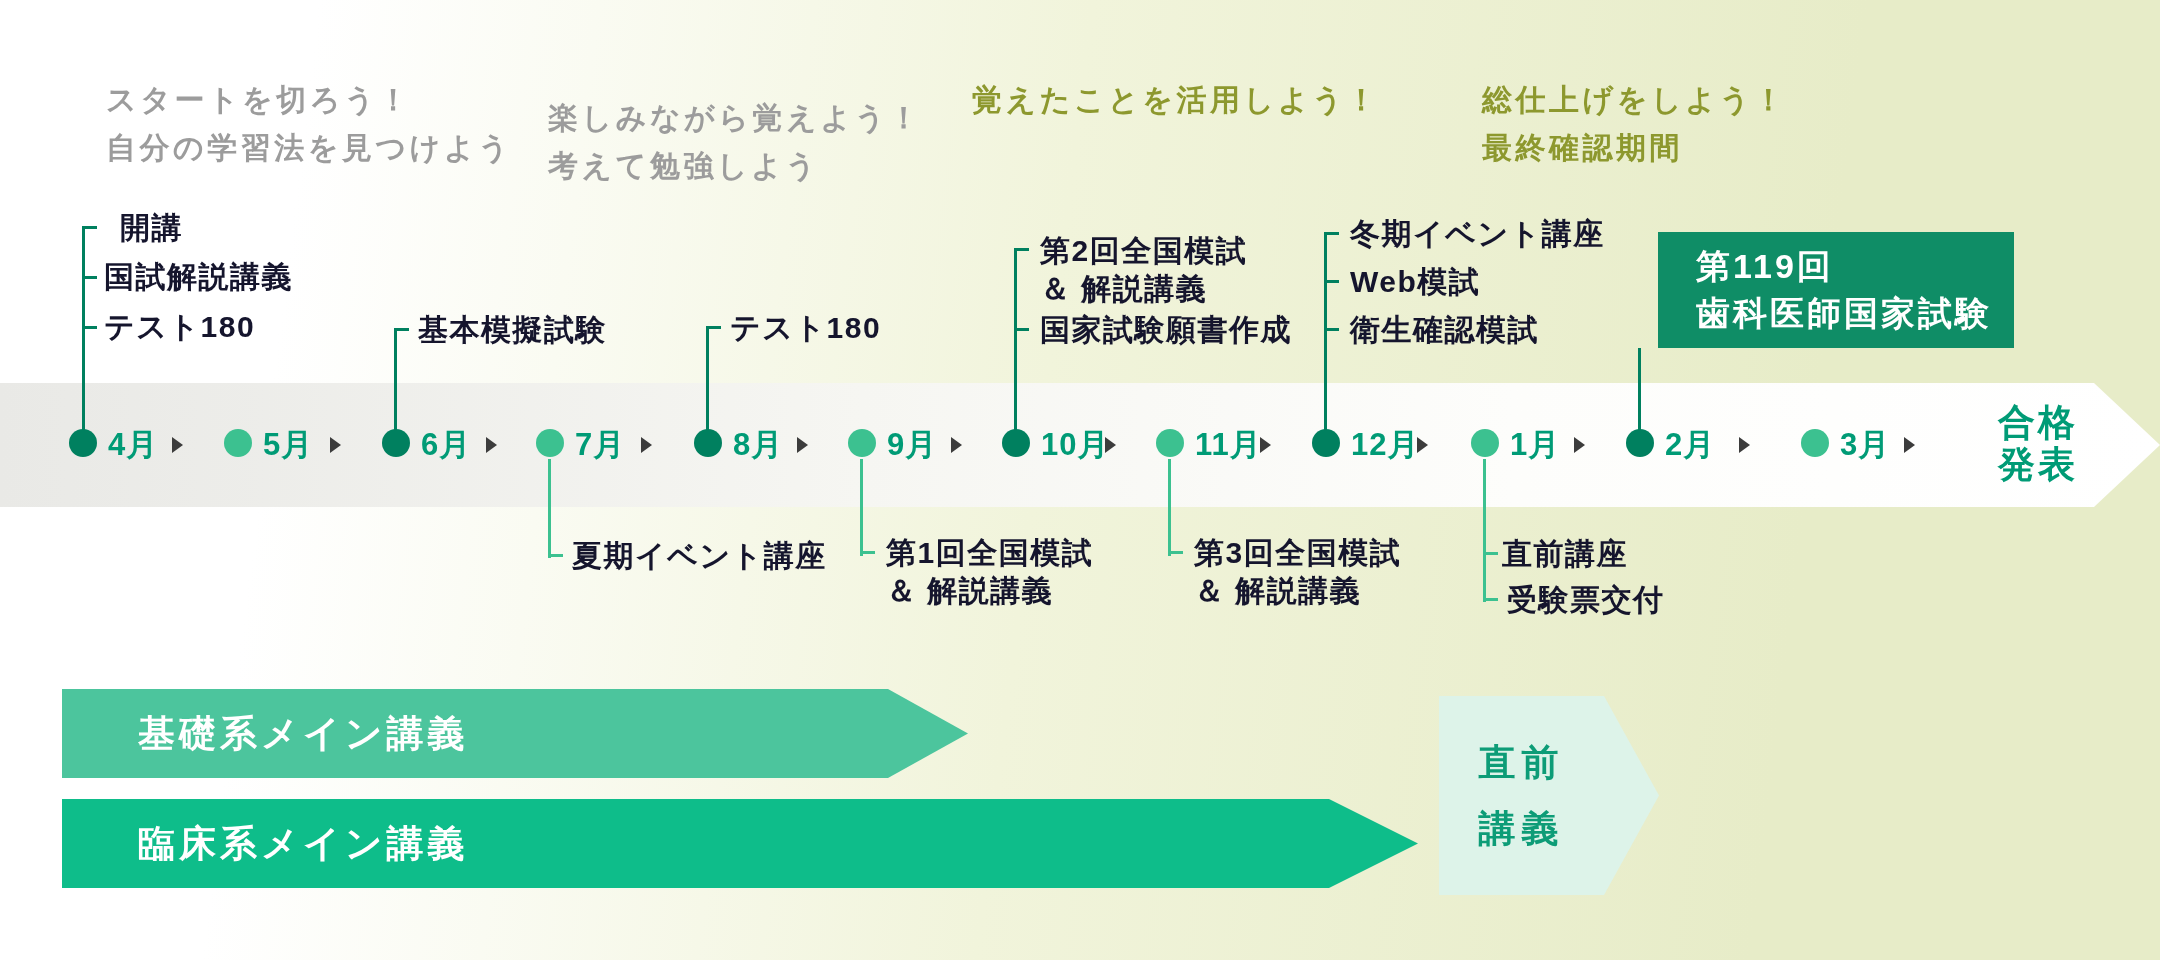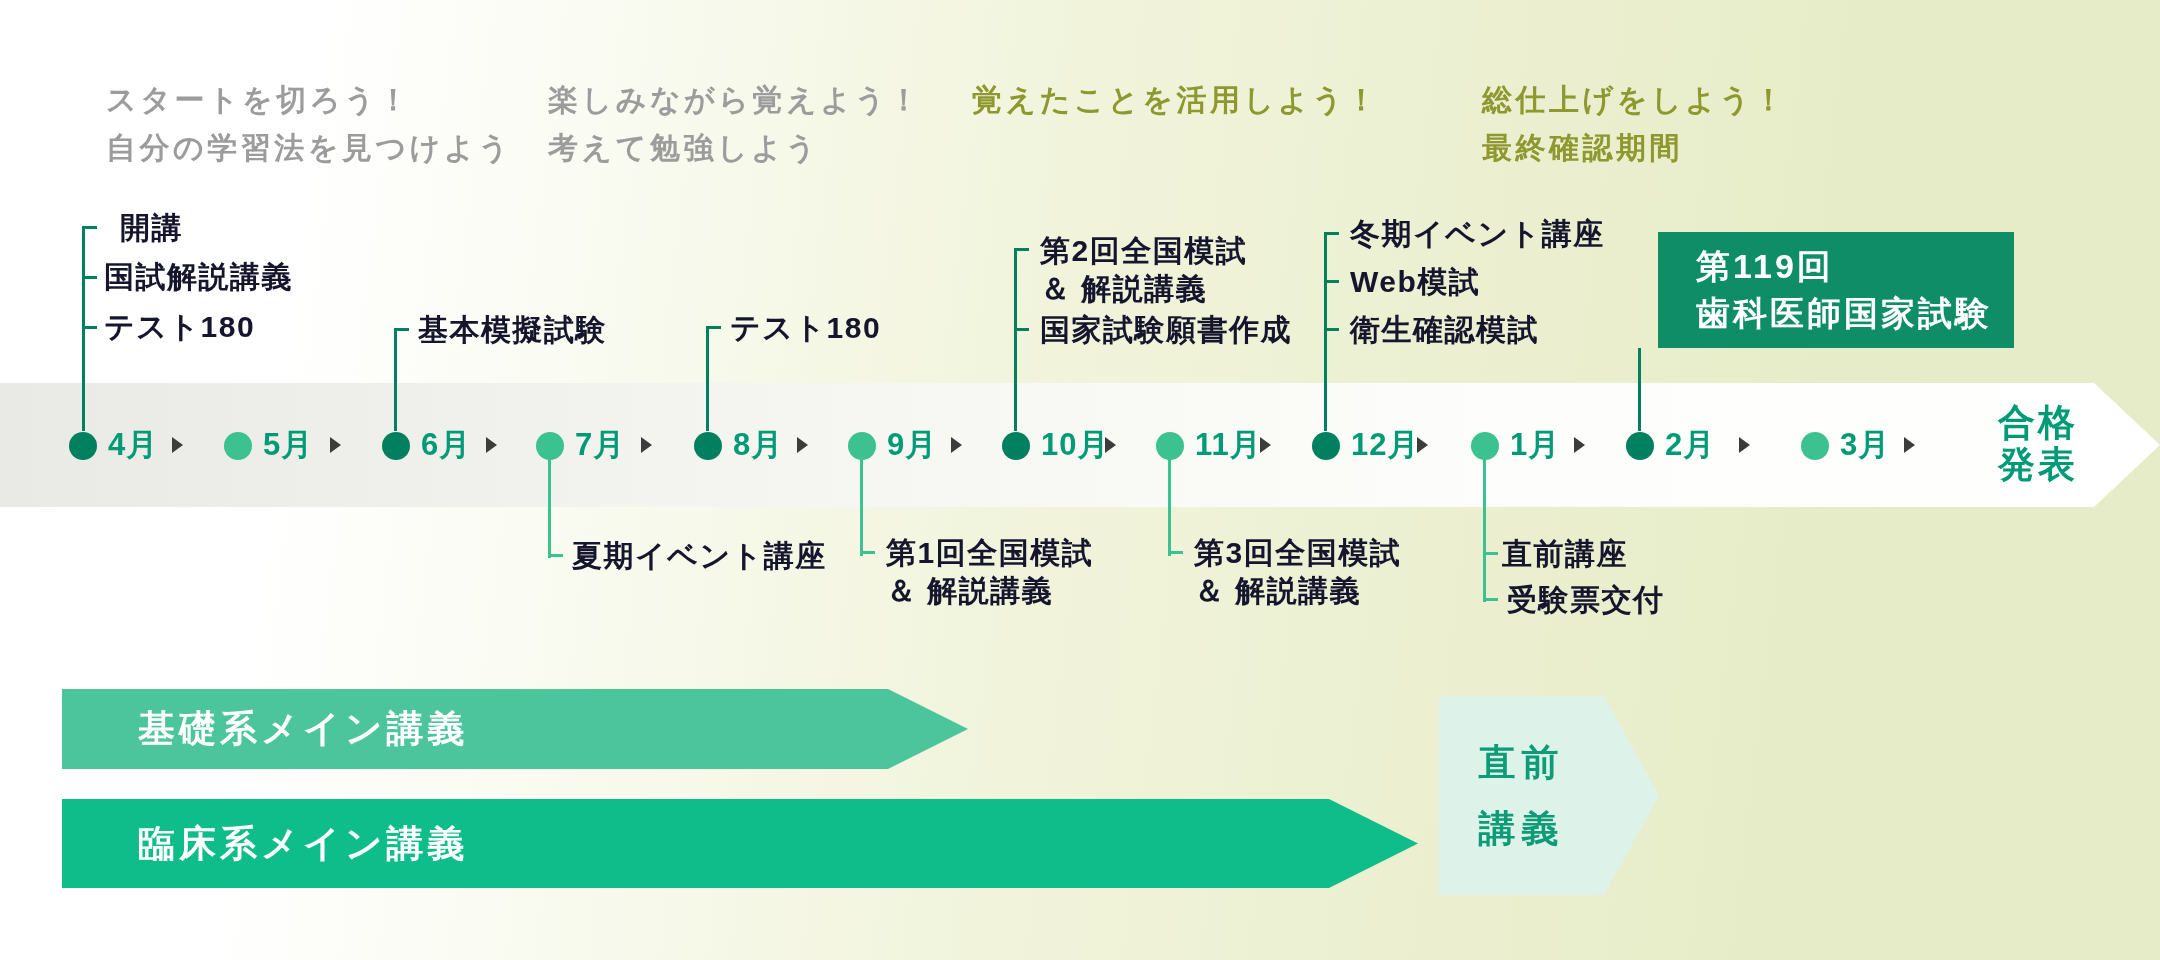--- a/index.html
+++ b/index.html
@@ -25,21 +25,21 @@
     position:absolute;
     left:0;top:383px;
     width:2160px;height:124px;
     background:linear-gradient(90deg,#e9e9e6 0%,#f6f6f2 40%,#fdfdfb 70%,#ffffff 100%);
     clip-path:polygon(0 0,calc(100% - 66px) 0,100% 50%,calc(100% - 66px) 100%,0 100%);
   }
   .month{
     position:absolute;
     top:429px;
     display:flex;
-    align-items:flex-end;
+    align-items:flex-start;
     gap:11px;
     z-index:3;
   }
   .dot{
     width:28px;height:28px;border-radius:50%;
     flex:0 0 auto;
   }
   .mlabel{
     font-size:31px;
     font-weight:700;
@@ -127,21 +127,21 @@
 </style>
 </head>
 <body>
 
 <div class="canvas">
 
   <div class="phase" style="left: 106px; color: rgb(156, 156, 156);">
     <div>スタートを切ろう！</div>
     <div>自分の学習法を見つけよう</div>
   </div>
-  <div class="phase" style="left: 548px; color: rgb(156, 156, 156);">
+  <div class="phase" style="left: 548px; color: rgb(156, 156, 156); margin-top: 18px;">
     <div>楽しみながら覚えよう！</div>
     <div>考えて勉強しよう</div>
   </div>
   <div class="phase" style="left: 972px; color: rgb(141, 152, 46);">
     <div>覚えたことを活用しよう！</div>
   </div>
   <div class="phase" style="left: 1482px; color: rgb(141, 152, 46);">
     <div>総仕上げをしよう！</div>
     <div>最終確認期間</div>
   </div>
@@ -265,21 +265,21 @@
   <div class="tick" style="left: 1168px; top: 551px; background-color: rgb(60, 193, 144);"></div>
   <div class="evt" style="left:1194px;top:538px">第3回全国模試</div>
   <div class="evt" style="left:1194px;top:576px">＆ 解説講義</div>
 
   <div class="vline" style="left: 1483px; top: 459px; height: 143px; background-color: rgb(60, 193, 144);"></div>
   <div class="tick" style="left: 1483px; top: 552px; background-color: rgb(60, 193, 144);"></div>
   <div class="tick" style="left: 1483px; top: 598px; background-color: rgb(60, 193, 144);"></div>
   <div class="evt" style="left:1502px;top:539px">直前講座</div>
   <div class="evt" style="left:1507px;top:585px">受験票交付</div>
 
-  <div class="bar" style="left: 62px; top: 689px; width: 906px; height: 80px; --tip: 80px; background-color: rgb(76, 197, 157);">
+  <div class="bar" style="left: 62px; top: 689px; width: 906px; height: 89px; --tip: 80px; background-color: rgb(76, 197, 157);">
     <span class="bar-label">基礎系メイン講義</span>
   </div>
   <div class="bar" style="left: 62px; top: 799px; width: 1356px; height: 89px; --tip: 89px; background-color: rgb(14, 189, 138);">
     <span class="bar-label">臨床系メイン講義</span>
   </div>
 
   <div class="final" style="background-color: rgb(221, 243, 233); color: rgb(13, 156, 119);">
     <div>直前</div>
     <div>講義</div>
   </div>

